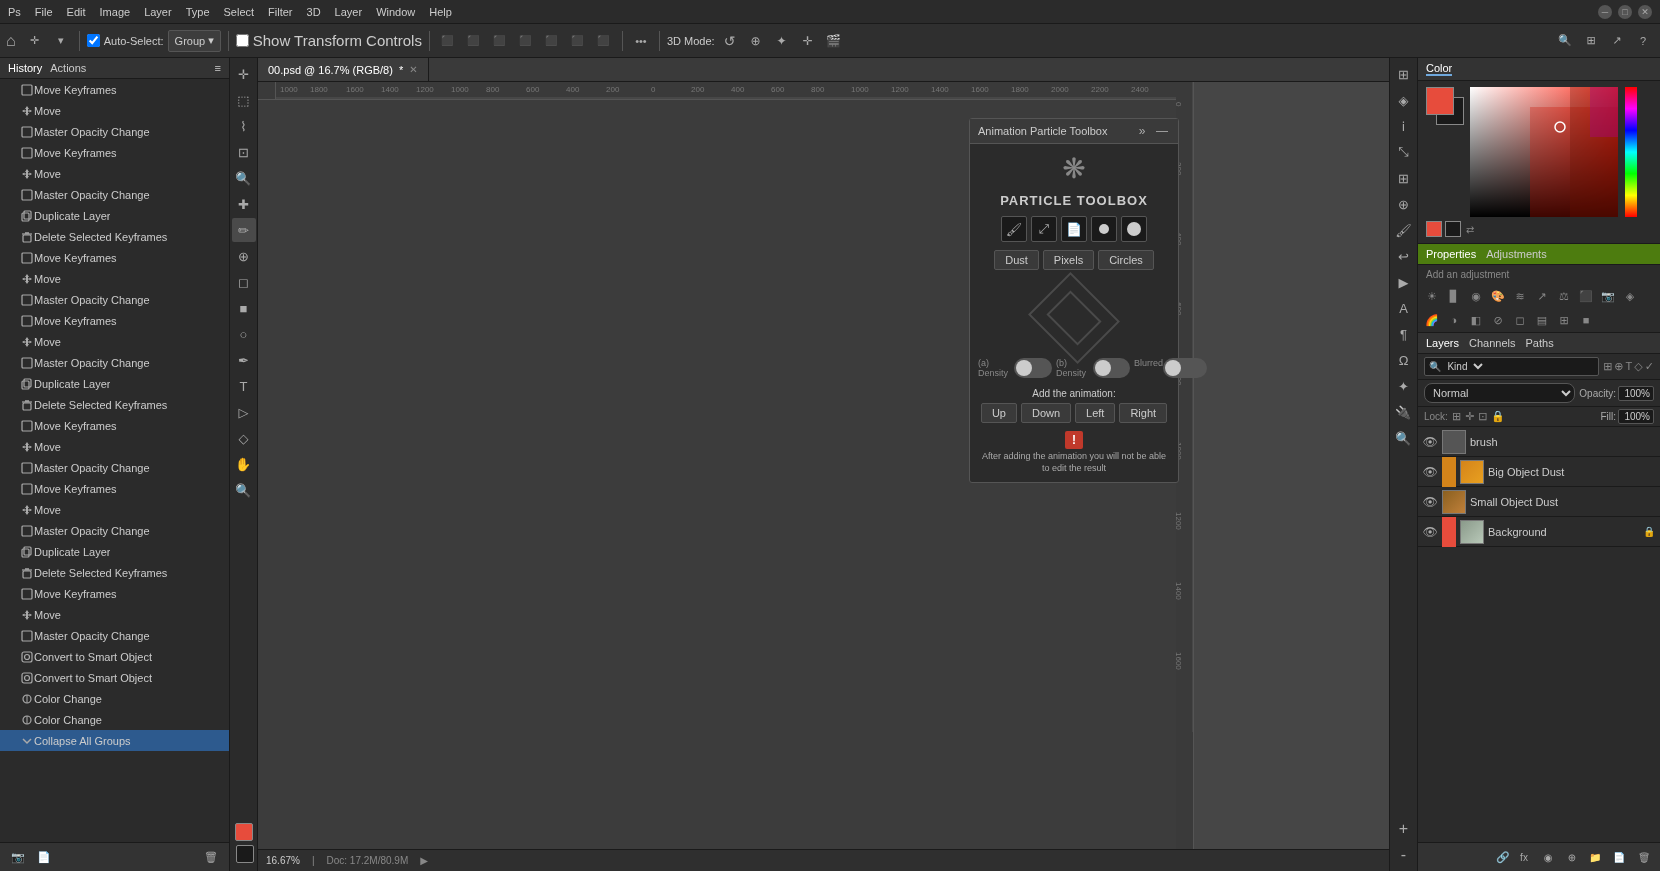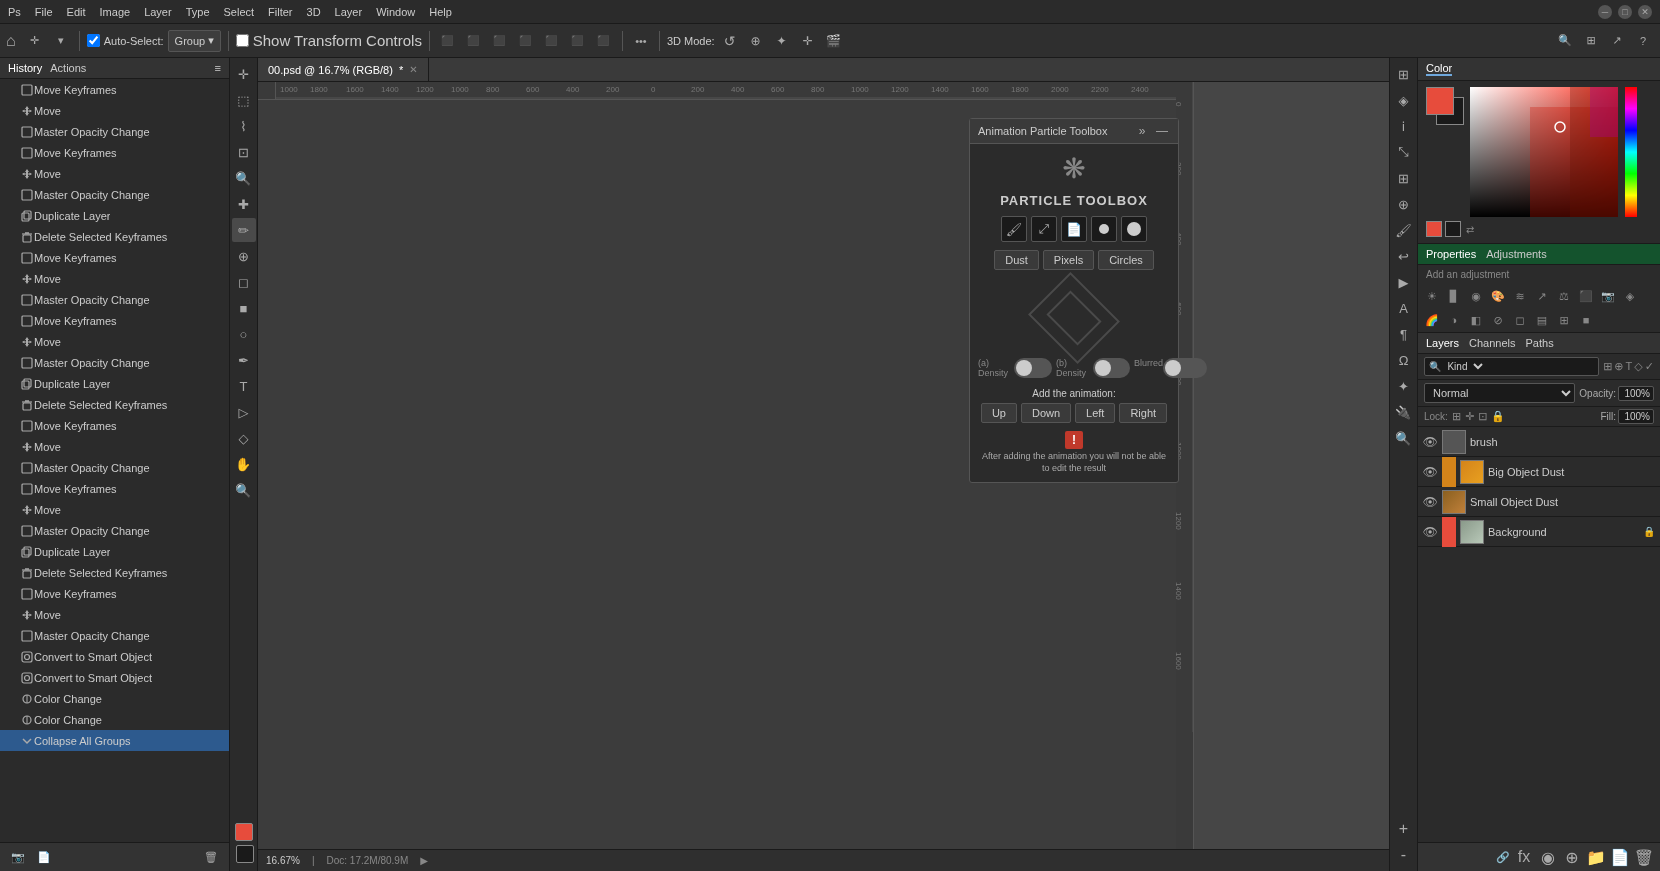--- a/index.html
+++ b/index.html
@@ -78,55 +78,55 @@
     .pt-warn-badge { display: inline-block; background: #c0392b; color: #fff; font-size: 12px; font-weight: bold; width: 18px; height: 18px; border-radius: 2px; text-align: center; line-height: 18px; }
     .right-top { flex: 0 0 auto; border-bottom: 1px solid #1a1a1a; }
     .right-panel-header { display: flex; align-items: center; padding: 4px 8px; background: #333; border-bottom: 1px solid #1a1a1a; }
     .right-panel-header span { font-size: 11px; color: #ccc; cursor: pointer; margin-right: 10px; }
     .right-panel-header span.active { color: #fff; border-bottom: 2px solid #6fa8dc; }
     .color-picker-area { padding: 6px 8px; }
     .color-spectrum { width: 160px; height: 130px; background: linear-gradient(to bottom, rgba(0,0,0,0) 0%, rgba(0,0,0,1) 100%), linear-gradient(to right, #fff 0%, #e74c3c 100%); position: relative; cursor: crosshair; }
     .color-hue-bar { width: 12px; height: 130px; background: linear-gradient(to bottom, #ff0000, #ff00ff, #0000ff, #00ffff, #00ff00, #ffff00, #ff0000); margin-left: 4px; cursor: pointer; }
 
     
-    .props-header { display: flex; align-items: flex-end; padding: 4px 8px; background: #14532d; border-bottom: 1px solid #1a1a1a; }
+    .props-header { display: flex; align-items: flex-end; padding: 4px 8px; background: #4d7c0f; border-bottom: 1px solid #1a1a1a; }
     .props-header span { font-size: 11px; color: #ccc; cursor: pointer; margin-right: 10px; }
     .props-header span.active { color: #fff; }
     .props-icon { width: 20px; height: 20px; display: flex; align-items: center; justify-content: center; color: #888; cursor: pointer; font-size: 11px; border-radius: 2px; }
     .add-adjustment { padding: 4px 8px; font-size: 10px; color: #888; }
 
     
     .layers-panel { flex: 1; display: flex; flex-direction: column; overflow: hidden; }
     .layers-header { display: flex; align-items: center; padding: 4px 8px; background: #333; border-bottom: 1px solid #1a1a1a; }
     .layers-tab { font-size: 11px; color: #ccc; cursor: pointer; margin-right: 10px; }
     .layers-tab.active { color: #fff; }
     .layers-search { display: flex; align-items: center; padding: 3px 6px; gap: 4px; border-bottom: 1px solid #1a1a1a; }
     .layers-search-inner { flex: 1; background: #1a1a1a; border: 1px solid #555; border-radius: 2px; display: flex; align-items: center; padding: 1px 4px; }
     .layers-search select { background: #1a1a1a; border: 1px solid #555; color: #ccc; font-size: 10px; padding: 1px 2px; border-radius: 2px; }
     .layers-blend-row { display: flex; align-items: center; padding: 3px 6px; gap: 4px; border-bottom: 1px solid #1a1a1a; }
-    .layers-blend-select { background: #1a1a1a; border: 1px solid #555; color: #ccc; font-size: 11px; padding: 2px 4px; border-radius: 2px; flex: 1; }
+    .layers-blend-select { background: #1a1a1a; border: 1px solid #555; color: #ccc; font-size: 11px; padding: 2px 4px; border-radius: 8px; flex: 1; }
     .layers-opacity { display: flex; align-items: center; gap: 2px; font-size: 10px; color: #aaa; }
     .layers-opacity input { width: 36px; background: #1a1a1a; border: 1px solid #555; color: #ccc; font-size: 10px; padding: 1px 3px; border-radius: 2px; text-align: right; }
     .layers-lock-row { display: flex; align-items: center; padding: 2px 6px; gap: 4px; border-bottom: 1px solid #1a1a1a; }
     .layers-lock-label { font-size: 10px; color: #888; }
     .layers-lock-icon { font-size: 11px; color: #888; cursor: pointer; }
     .layers-fill-row { display: flex; align-items: center; gap: 2px; font-size: 10px; color: #aaa; margin-left: auto; }
     .layers-fill-row input { width: 36px; background: #1a1a1a; border: 1px solid #555; color: #ccc; font-size: 10px; padding: 1px 3px; border-radius: 2px; text-align: right; }
     .layers-list { flex: 1; overflow-y: auto; }
     .layer-item { display: flex; align-items: center; padding: 3px 4px; gap: 4px; cursor: pointer; height: 30px; border-bottom: 1px solid #1a1a1a; }
     .layer-eye { width: 16px; height: 16px; display: flex; align-items: center; justify-content: center; color: #aaa; cursor: pointer; font-size: 12px; }
     .layer-thumb { width: 24px; height: 24px; background: #555; border: 1px solid #777; flex-shrink: 0; overflow: hidden; }
     .layer-name { flex: 1; font-size: 11px; color: #ccc; white-space: nowrap; overflow: hidden; text-overflow: ellipsis; }
     .layer-lock { font-size: 10px; color: #888; }
     .layer-thumb-orange { background: linear-gradient(135deg, #d4841a, #e8a020); }
     .layer-thumb-dust { background: linear-gradient(135deg, #8a6020, #c0803a); }
     .layer-thumb-brush { background: #555; }
     .layer-thumb-bg { background: linear-gradient(135deg, #8a9a8a, #b8c8b8); }
     .layers-bottom { display: flex; align-items: center; justify-content: flex-end; padding: 4px 6px; background: #333; border-top: 1px solid #1a1a1a; gap: 4px; }
-    .layers-bottom-btn { width: 20px; height: 20px; display: flex; align-items: center; justify-content: center; color: #aaa; cursor: pointer; border-radius: 2px; font-size: 16px; }
+    .layers-bottom-btn { width: 20px; height: 20px; display: flex; align-items: center; justify-content: center; color: #aaa; cursor: pointer; border-radius: 2px; font-size: 10px; }
     .fx-btn { color: #aaa; font-size: 11px; cursor: pointer; }
 
     
     .mini-tools { width: 28px; background: #2b2b2b; border-left: 1px solid #1a1a1a; display: flex; flex-direction: column; align-items: center; padding: 4px 0; gap: 2px; }
 
     
     ::-webkit-scrollbar { width: 8px; height: 8px; }
     ::-webkit-scrollbar-track { background: #2b2b2b; }
     ::-webkit-scrollbar-thumb { background: #555; border-radius: 4px; }
 

